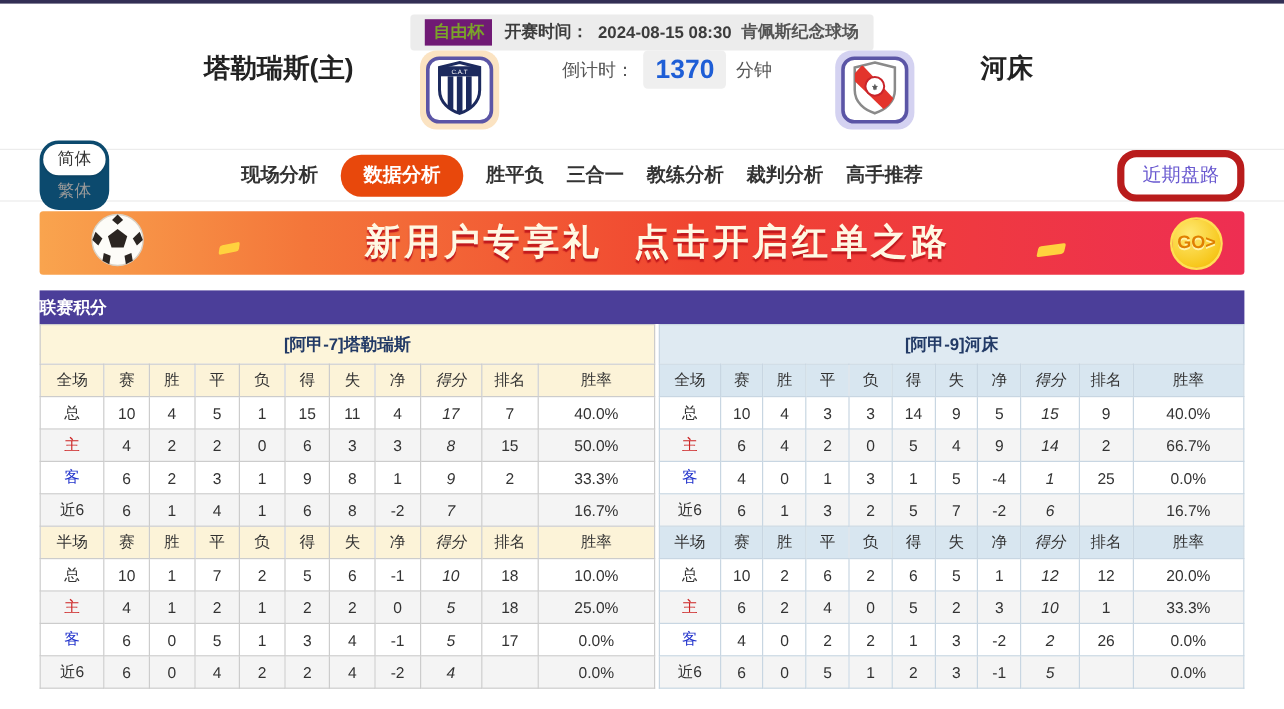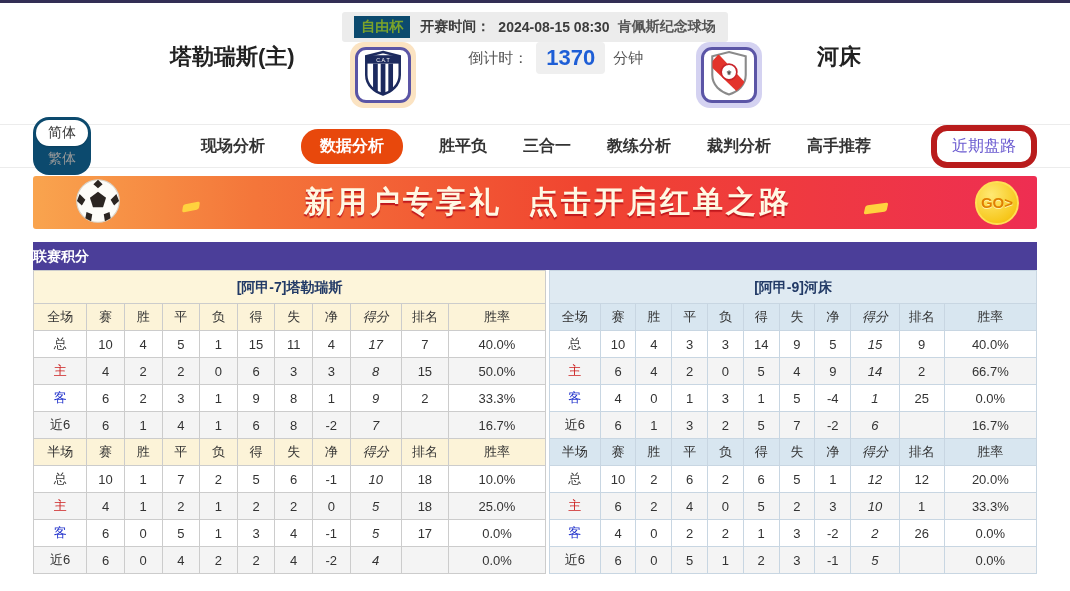--- a/index.html
+++ b/index.html
@@ -3,21 +3,21 @@
 <meta charset="utf-8">
 <style>
   * { margin:0; padding:0; box-sizing:border-box; }
   html,body { width:1070px; height:591px; overflow:hidden; background:#fff;
     font-family:"Liberation Sans","DejaVu Sans",sans-serif; }
   .top-line { height:3px; background:#332f55; width:100%; }
 
   
   .topbar { display:flex; justify-content:center; padding-top:9px; }
   .topbar-pill { background:#ececec; border-radius:3px; padding:4px 12px; display:flex; align-items:center; font-size:14px; }
-  .league-badge { color:var(--league-green,#7ba32a); background:#0c4a6e; padding:2px 7px; margin-right:10px; font-weight:bold; }
+  .league-badge { color:var(--league-green,#7ba32a); background:#701a75; padding:2px 7px; margin-right:10px; font-weight:bold; }
   .kick-label, .kick-time { font-weight:bold; color:#3c3c3c; margin-right:8px; }
   .venue { font-weight:bold; color:#555; }
 
   
   .match-row { display:flex; align-items:flex-start; height:82px;gap:37px; }
   .sp-l { flex:0 0 133px; } .sp-r { flex:0 0 172px; }
   .team-name { font-size:22px; font-weight:bold; color:#222; white-space:nowrap; }
   .logo-wrap { border-radius:14px; padding:5px; margin:0 0 0 18px; }
   .logo-wrap.away { margin:0 18px 0 0; }
   .logo-wrap.home { background:#fbe3c2; }
@@ -27,21 +27,21 @@
   .center-zone { flex:1; display:flex; align-items:center; justify-content:center; }
   .cd-label, .cd-unit { font-size:15px; color:#555; }
   .cd-value { background:#efefef; border-radius:4px; padding:3px 10px; margin:0 8px;
     font-size:22px; font-weight:bold; color:var(--countdown-blue,#1e5ed6); }
 
   
   .nav-row { display:flex; align-items:center; height:44px; border-top:1px solid #ececec; border-bottom:1px solid #ececec; padding:0 33px; }
   .lang-toggle { background:#0c4a6e; border-radius:16px; display:flex; padding:3px; font-size:14px;flex-direction:column; }
   .lang-opt { padding:4px 12px; border-radius:14px; color:#999; cursor:pointer; }
   .lang-opt.active { background:#fff; color:#333; box-shadow:0 1px 2px rgba(0,0,0,.15); }
-  .tabs { display:flex; align-items:center; gap:36px; margin-left:110px;justify-content:space-between; }
+  .tabs { display:flex; align-items:center; gap:19px; margin-left:110px;justify-content:space-between; }
   .tab { font-size:16px; font-weight:bold; color:#333; cursor:pointer; white-space:nowrap; }
   .tab.active { background:var(--accent-orange,#e8480c); color:#fff; border-radius:17px; padding:7px 19px; }
   .recent-btn { margin-left:auto; border:6px solid #b91c1c; border-radius:16px; padding:5px 15px;
     font-size:16px; color:#6a5ad0; background:#fff; cursor:pointer;text-align:center; }
 
   
   .banner { margin:8px 33px 0 33px; height:53px; border-radius:3px; position:relative; overflow:hidden;
     background:linear-gradient(90deg,#f9a44e 0%,#f4763a 22%,#f04430 55%,#ee2e52 100%);
     display:flex; align-items:center; cursor:pointer; }
   .ball { margin-left:42px; }

